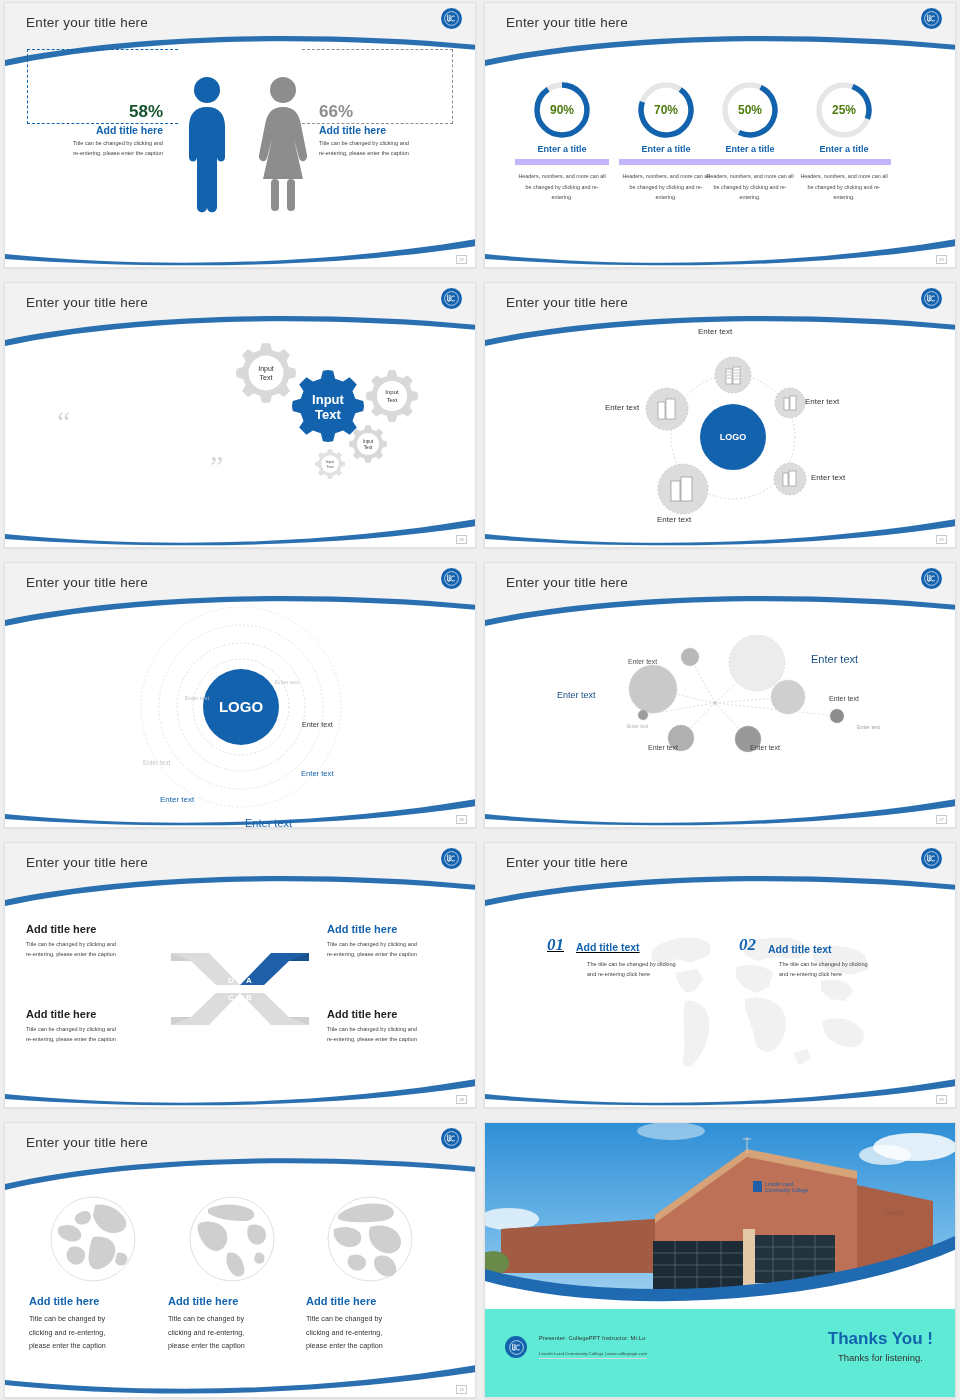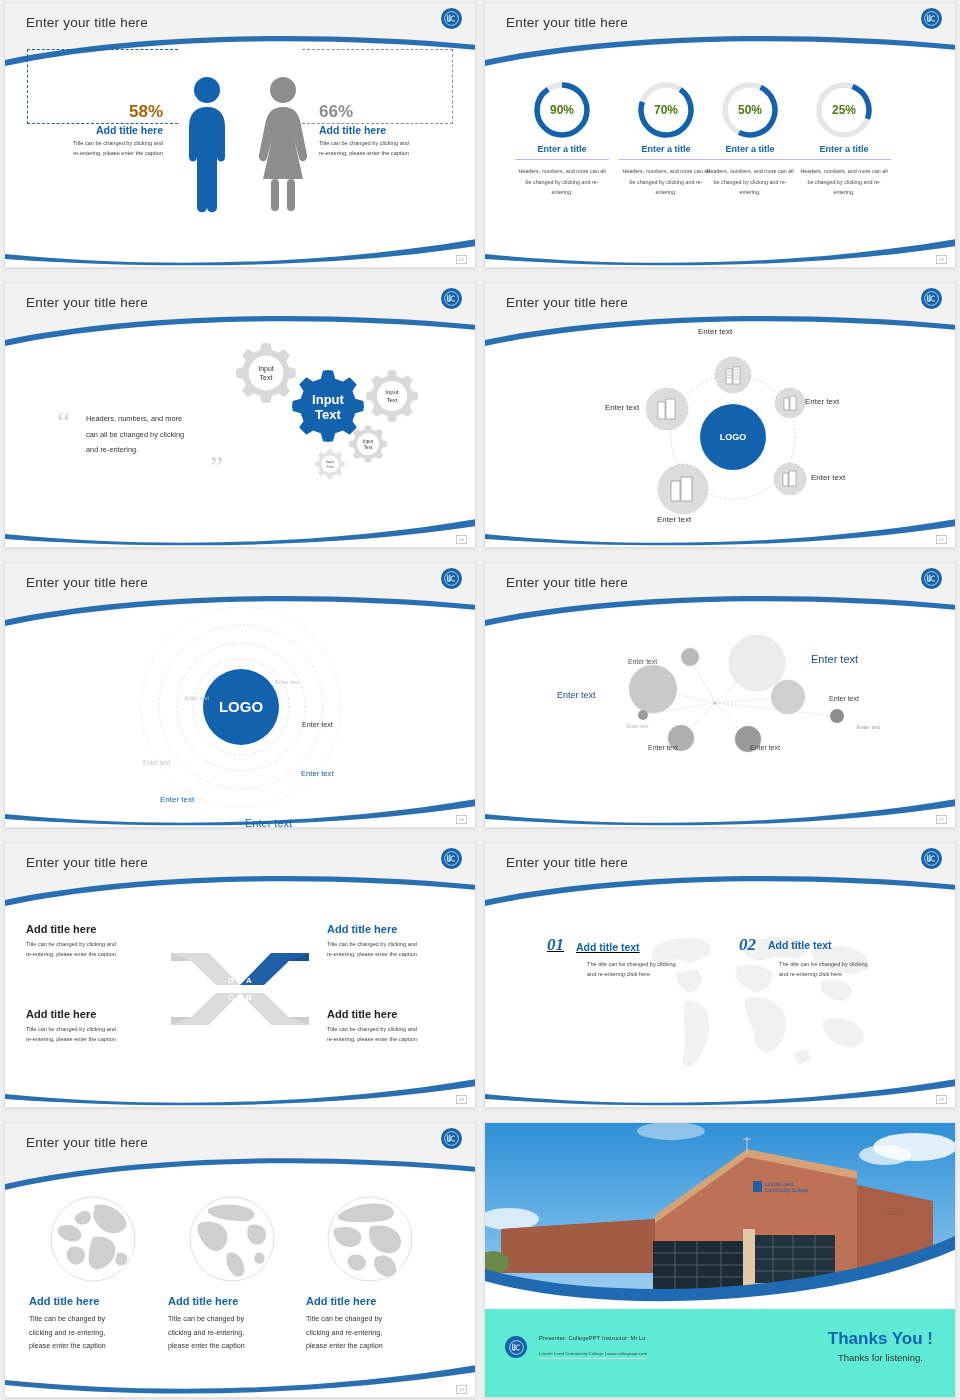--- a/index.html
+++ b/index.html
@@ -66,21 +66,21 @@
 
   
   .donut-col { position:absolute; top:0; width:94px; text-align:center; }
   .donut { width:58px; height:58px; margin:0 auto; position:relative; }
   .donut-val {
     position:absolute; inset:0; display:flex; align-items:center; justify-content:center;
     font-size:12px; font-weight:bold; color:#4d7c0f;
   }
   .donut-title {
     margin-top:5px; font-size:9px; font-weight:bold; color:#1262ad;
-    padding-bottom:5px; border-bottom:1px solid #c4b5fd;
+    padding-bottom:5px; border-bottom:6px solid #c4b5fd;
   }
   .donut-desc { margin-top:6px; font-size:5.4px; color:#4a4a4a; line-height:1.95; }
 
   
   .addtitle { font-size:11px; font-weight:bold; color:#222; }
   .addtitle.blue { color:#1262ad; }
   .entertext { font-size:8px; color:#333; }
   .quote-mark { font-size:30px; color:#d4d4d4; font-family:"Liberation Serif", serif; line-height:.7; }
 
   
@@ -129,21 +129,21 @@
     </svg>
 
     <svg style="position:absolute;left:252px;top:72px;" width="52" height="140" viewBox="0 0 52 140">
       <circle cx="26" cy="15" r="13" fill="#8d8d8d"></circle>
       <path d="M26 32 C15 32 10 38 8 50 L2 80 C1 86 8 89 10 83 L15 64 L6 104 L46 104 L37 64 L42 83 C44 89 51 86 50 80 L44 50 C42 38 37 32 26 32 Z" fill="#8d8d8d"></path>
       <rect x="14" y="104" width="8" height="32" rx="4" fill="#8d8d8d"></rect>
       <rect x="30" y="104" width="8" height="32" rx="4" fill="#8d8d8d"></rect>
     </svg>
 
     <div style="position:absolute;left:28px;top:100px;width:130px;text-align:right;">
-      <div class="pct" style="color:#a16207;">58%</div>
+      <div class="pct" style="color:#14532d;">58%</div>
       <div class="addtitle-sm" style="margin-top:4px;">Add title here</div>
       <div class="cap" style="margin-top:3px;">Title can be changed by clicking and</div>
       <div class="cap">re-entering, please enter the caption</div>
     </div>
     <div style="position:absolute;left:314px;top:100px;width:134px;text-align:left;">
       <div class="pct" style="color:#8d8d8d;">66%</div>
       <div class="addtitle-sm" style="margin-top:4px;">Add title here</div>
       <div class="cap" style="margin-top:3px;">Title can be changed by clicking and</div>
       <div class="cap">re-entering, please enter the caption</div>
     </div>
@@ -233,25 +233,20 @@
       <svg width="15" height="15" viewBox="0 0 24 24">
           <circle cx="12" cy="12" r="11" fill="none" stroke="#fff" stroke-width="1.1"></circle>
           <path d="M6 6 L6 16 L10 16" fill="none" stroke="#fff" stroke-width="1.6"></path>
           <path d="M9.5 6 L9.5 16" stroke="#fff" stroke-width="1.6" fill="none"></path>
           <path d="M17 8.5 A4 4 0 1 0 17 15.5" fill="none" stroke="#fff" stroke-width="1.6"></path>
         </svg>
     </div>
 
     <div class="quote-mark" style="position:absolute;left:52px;top:128px;">“</div>
     <div class="quote-mark" style="position:absolute;left:205px;top:172px;">”</div>
-    <div style="position:absolute;left:81px;top:128px;width:135px;">
-      <div style="font-size:7.4px;color:#333;line-height:2.1;">Headers, numbers, and more</div>
-      <div style="font-size:7.4px;color:#333;line-height:2.1;">can all be changed by clicking</div>
-      <div style="font-size:7.4px;color:#333;line-height:2.1;">and re-entering.</div>
-    </div>
 
     <svg style="position:absolute;left:225px;top:48px;" width="230" height="185" viewBox="0 0 230 185">
       <defs>
         <g id="gearshape">
           <path d="M0,-50 L7,-49 L10,-38 L21,-34 L30,-40 L40,-30 L34,-21 L38,-10 L49,-7 L50,0 L49,7 L38,10 L34,21 L40,30 L30,40 L21,34 L10,38 L7,49 L0,50 L-7,49 L-10,38 L-21,34 L-30,40 L-40,30 L-34,21 L-38,10 L-49,7 L-50,0 L-49,-7 L-38,-10 L-34,-21 L-40,-30 L-30,-40 L-21,-34 L-10,-38 L-7,-49 Z"></path>
         </g>
       </defs>
 
       <g transform="translate(36,42) scale(0.60)">
         <use href="#gearshape" fill="#d9d9d9"></use>
@@ -551,21 +546,21 @@
           <div style="font-size:10.5px;font-weight:bold;color:#1262ad;">Add title text</div>
         </div>
       </div>
       <div style="margin-left:40px;margin-top:5px;">
         <div class="cap">The title can be changed by clicking</div>
         <div class="cap">and re-entering click here</div>
       </div>
     </div>
 
     <div style="position:absolute;left:254px;top:92px;">
-      <div style="display:flex;align-items:flex-start;">
+      <div style="display:flex;align-items:flex-end;">
         <div style="font-size:17px;font-weight:bold;font-style:italic;color:#1262ad;font-family:'Liberation Serif',serif;">02</div>
         <div style="margin-left:12px;margin-top:4px;">
           <div style="font-size:10.5px;font-weight:bold;color:#1262ad;">Add title text</div>
         </div>
       </div>
       <div style="margin-left:40px;margin-top:5px;">
         <div class="cap">The title can be changed by clicking</div>
         <div class="cap">and re-entering click here</div>
       </div>
     </div>

